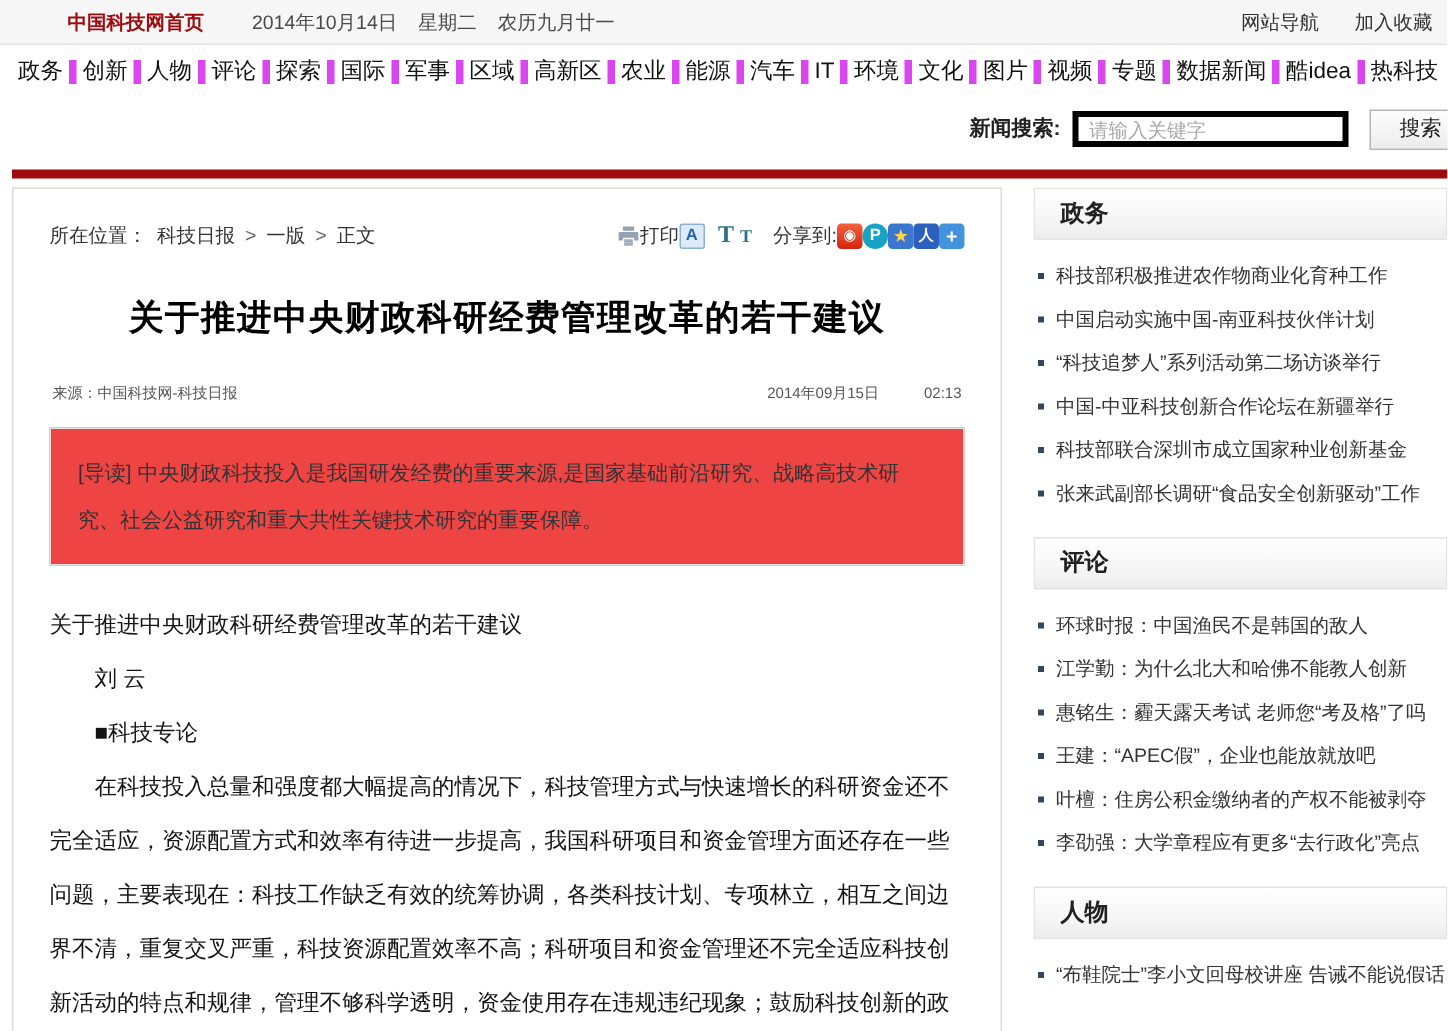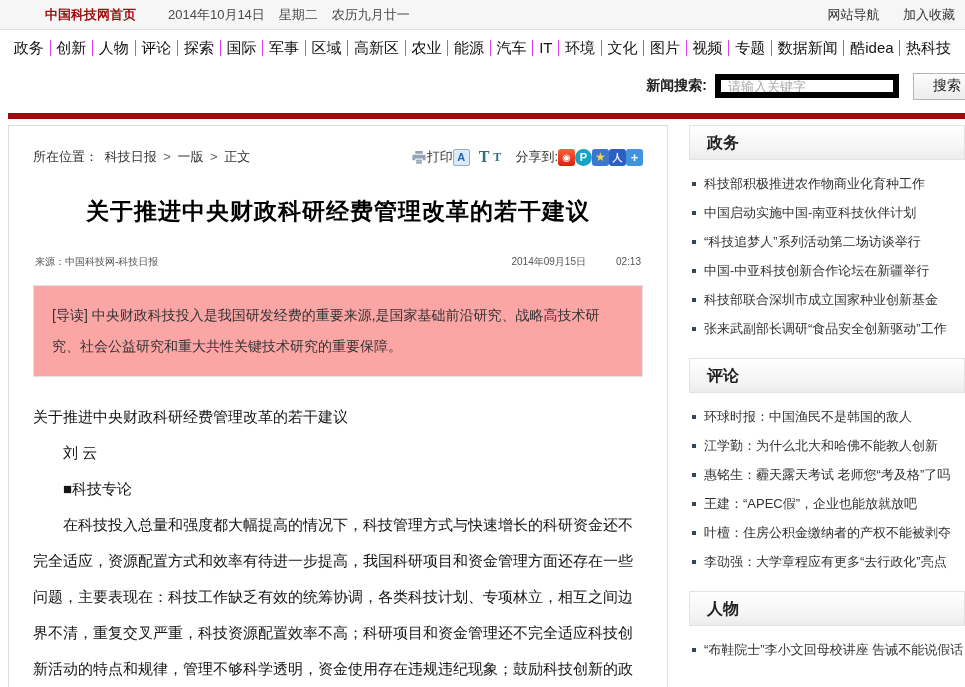--- a/index.html
+++ b/index.html
@@ -22,30 +22,30 @@
   .home-link { color: #9e0b0f; font-weight: bold; margin-right: 32px; }
   .date-info span { margin-right: 14px; }
   .topbar-right a { margin-left: 20px; color: #333; }
 
   
   .navbar {
     display: flex; align-items: center; height: 36px; padding: 0 8px;
     font-size: 15px; color: #111; background: #fff;
   }
   .nav-item { flex: 1 1 auto; text-align: center; line-height: 16px; white-space: nowrap; padding: 0 4px; }
-  .nav-item + .nav-item { border-left: 1px solid #d946ef; }
+  .nav-item + .nav-item { border-left: 5px solid #d946ef; }
 
   
   .searchrow {
     height: 40px; display: flex; align-items: center; justify-content: flex-end;
     font-size: 14px; padding-right: 0;
   }
   .search-label { font-weight: bold; color: #222; margin-right: 8px; }
   .search-input {
-    width: 184px; height: 24px; border: 6px solid #000000; padding: 0 7px;
+    width: 184px; height: 24px; border: 4px solid #000000; padding: 0 7px;
     font-size: 13px; color: #666; font-family: inherit; outline: none;
   }
   .search-input::placeholder { color: #aaa; }
   .search-btn {
     width: 68px; height: 27px; margin-left: 14px; margin-right: -16px;
     border: 1px solid #b5b5b5; background: linear-gradient(180deg,#fdfdfd,#ececec);
     font-size: 14px; color: #222; font-family: inherit; cursor: pointer;
   }
 
   
@@ -88,21 +88,21 @@
 
   .title { text-align: center; font-size: 23px; font-weight: bold; color: #000; margin: 30px 14px 0; letter-spacing: 1px; }
 
   .meta-row {
     display: flex; justify-content: space-between; align-items: center;
     padding: 28px 26px 16px; font-size: 10px; color: #555;
   }
   .meta-right span { margin-left: 30px; }
 
   .summary {
-    margin: 0 24px; background: #fca5a5; border: 1px solid #e3e3e3;
+    margin: 0 24px; background: #ef4444; border: 1px solid #e3e3e3;
     padding: 14px 18px; font-size: 14px; line-height: 31px; color: #333;
   }
 
   .article-body { padding: 22px 24px 0; font-size: 15px; line-height: 36px; color: #141414; }
   .article-body p { margin: 0; }
   .indent { text-indent: 2em; }
 
   
   .sidebar { flex: 1 1 auto; margin-left: 21px; min-width: 0; overflow: hidden; }
   .sec { margin-bottom: 15px; }

